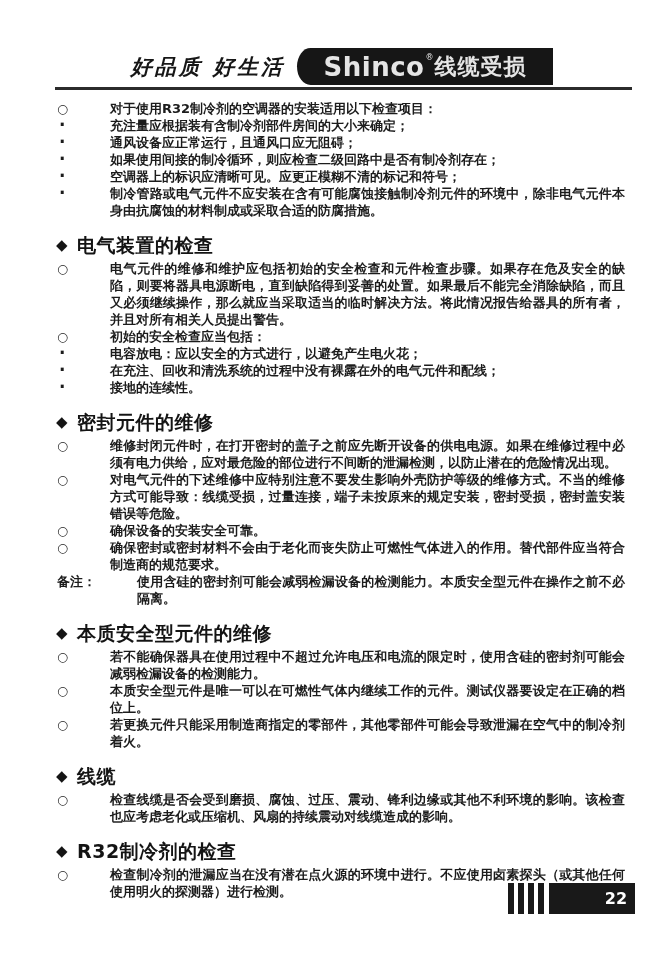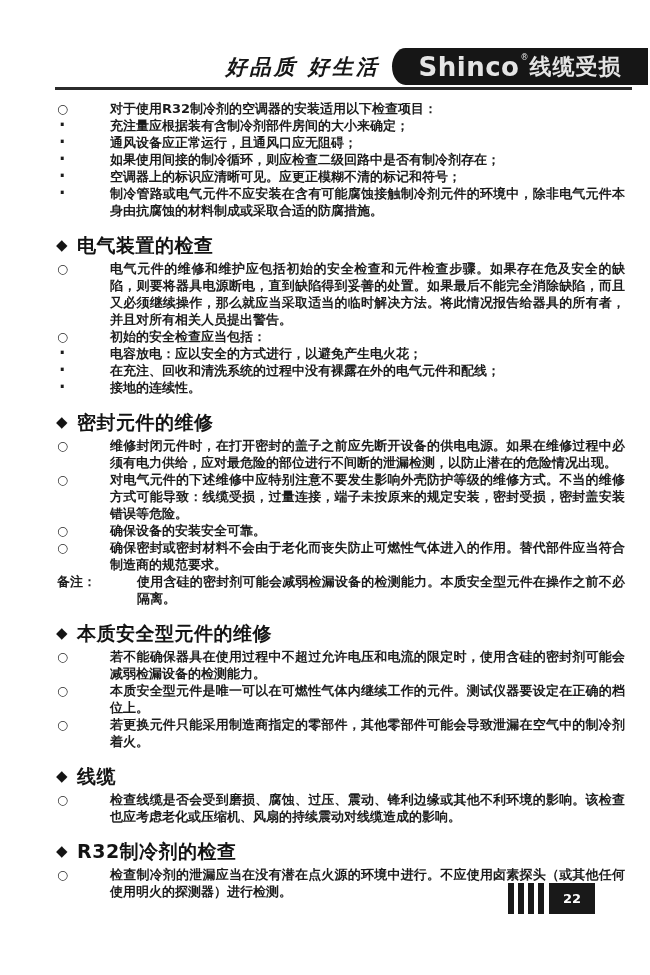--- a/index.html
+++ b/index.html
@@ -7,21 +7,21 @@
     width: 650px; height: 975px;
     background: #ffffff;
     position: relative;
     font-family: "DejaVu Sans", "Liberation Sans", sans-serif;
     color: #1c1c1c;
     overflow: hidden;
   }
 
   
   .header {
-    position: absolute; top: 48px; left: 0; width: 648px; height: 37px;
+    position: absolute; top: 48px; left: 0; width: 553px; height: 37px;
     display: flex; justify-content: flex-end; align-items: center;
   }
   .slogan {
     font-family: "DejaVu Serif", "Liberation Serif", serif;
     font-style: italic; font-weight: bold;
     font-size: 21px; letter-spacing: 3px;
     margin-right: 12px; color: #161616;
     white-space: nowrap;
   }
   .brand-box {
@@ -61,23 +61,23 @@
   .prefix { width: 48px; flex-shrink: 0; }
   .text { flex: 1; text-align: justify; margin-left: 32px; }
 
   
   .footer {
     position: absolute; top: 883px; left: 508px; height: 31px;
     display: flex; align-items: stretch;
   }
   .bar { width: 6px; background: #191919; margin-right: 4px; }
   .page-box {
-    width: 46px; background: #191919; color: #fff; margin-left: 1px;
+    width: 38px; background: #191919; color: #fff; margin-left: 1px;
     display: flex; align-items: center; justify-content: center;
-    font-size: 13px; font-weight: 600;
+    font-size: 16px; font-weight: 600; padding-left: 48px;
   }
 </style>
 </head>
 <body>
 
 <div class="header">
   <span class="slogan">好品质 好生活</span>
   <div class="brand-box">
     <span class="brand-en">Shinco</span>
     <span class="brand-reg">®</span>

